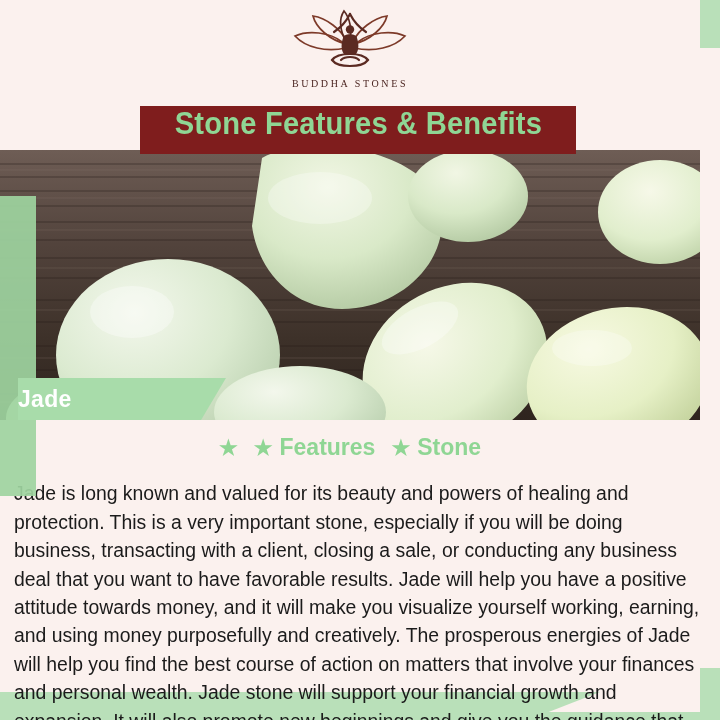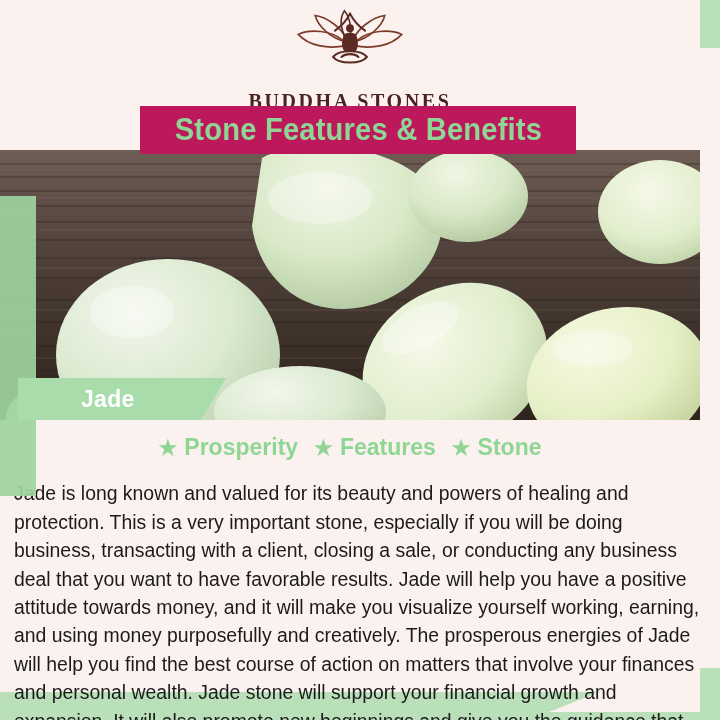--- a/index.html
+++ b/index.html
@@ -29,31 +29,31 @@
     background:#fbf1ee;
   }
 
   
   .logo-wrap{
     position:absolute;left:0;top:8px;width:700px;height:105px;
     display:flex;flex-direction:column;align-items:center;justify-content:flex-start;
   }
   .logo-mark{width:128px;height:68px;display:block;}
   .logo-text{
-    margin-top:18px;
+    margin-top:2px;
     font-family:"Liberation Serif", serif;
-    font-size:20px;letter-spacing:2.6px;color:#4a2420;
-    font-weight:700;
+    font-size:10px;letter-spacing:2.6px;color:#4a2420;
+    font-weight:400;
   }
 
   
   .title-band{
     position:absolute;left:140px;top:106px;width:436px;height:48px;
-    background:#be185d;
-    display:flex;align-items:center;justify-content:center;
+    background:#7f1d1d;
+    display:flex;align-items:flex-start;justify-content:center;
     z-index:6;
   }
   .title-text{
     font-family:"Liberation Sans Narrow","Liberation Sans",sans-serif;
     font-weight:bold;font-size:31px;color:#8fd694;
     letter-spacing:.2px;white-space:nowrap;
     transform:scaleX(.94);transform-origin:center;
   }
 
   
@@ -70,21 +70,20 @@
   }
 
   
   .jade-band{
     position:absolute;left:18px;top:378px;width:208px;height:42px;
     background:#a8dcaa;z-index:8;
     clip-path:polygon(0 0,100% 0,88% 100%,0 100%);
     display:flex;align-items:center;
   }
   .jade-text{
-    margin-left:63px;
     font-family:"Liberation Sans",sans-serif;
     font-weight:bold;font-size:23px;color:#ffffff;letter-spacing:.3px;
   }
 
   
   .keywords{
     position:absolute;left:0;top:430px;width:700px;height:34px;
     display:flex;align-items:center;justify-content:center;gap:16px;
     z-index:5;
   }
@@ -232,21 +231,20 @@
 
   <div class="left-accent"></div>
 
   <div class="jade-band">
     <span class="jade-text">Jade</span>
   </div>
 
   <div class="keywords">
     <span class="kw">
       <span class="star">★</span>
-      <span>Prosperity</span>
     </span>
     <span class="kw">
       <span class="star">★</span>
       <span>Features</span>
     </span>
     <span class="kw">
       <span class="star">★</span>
       <span>Stone</span>
     </span>
   </div>

